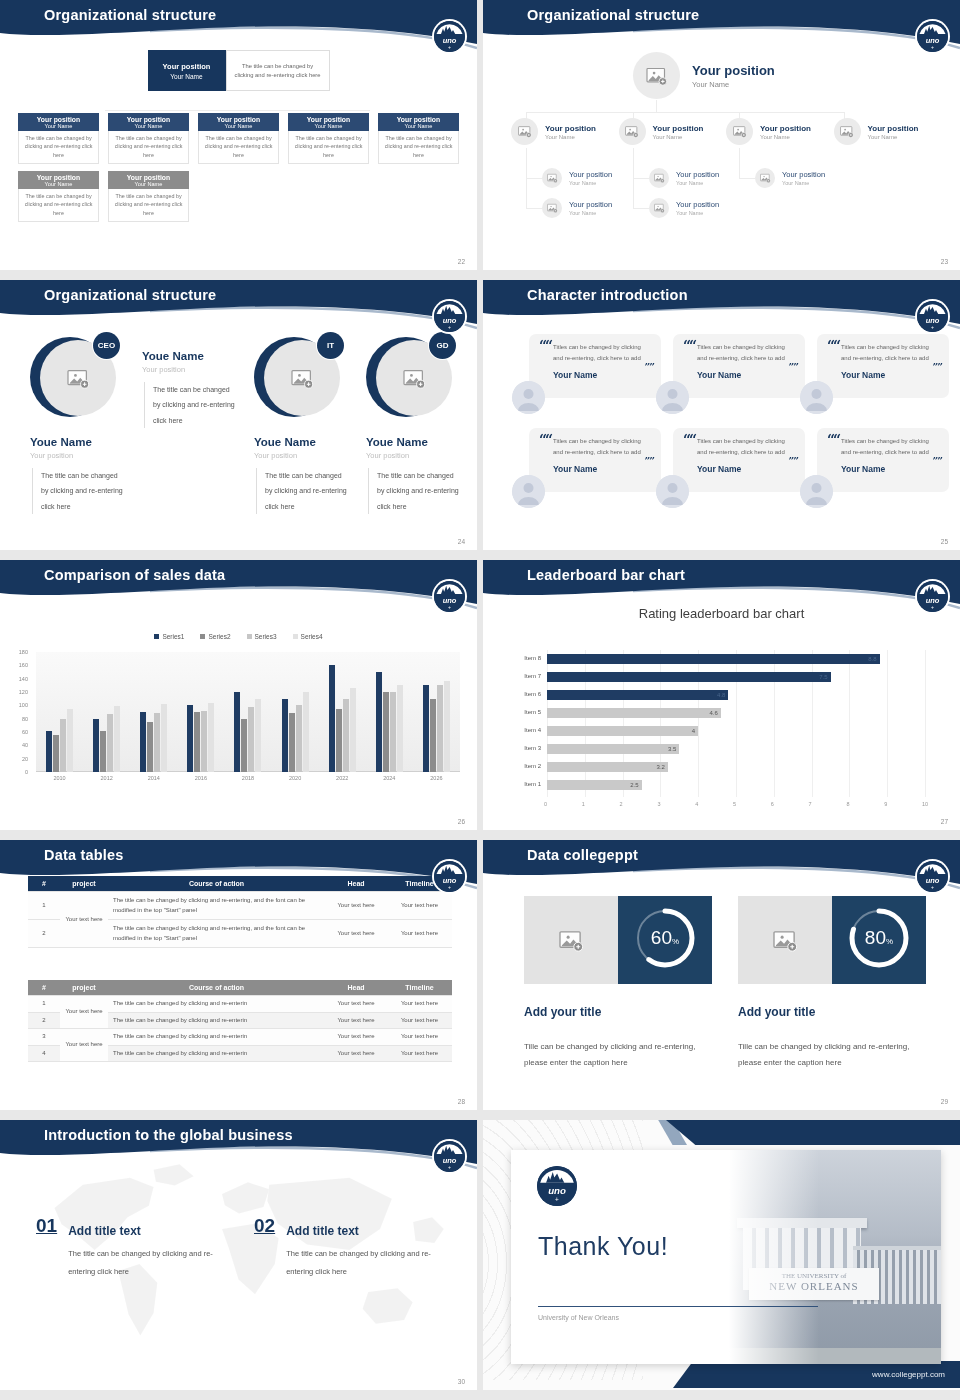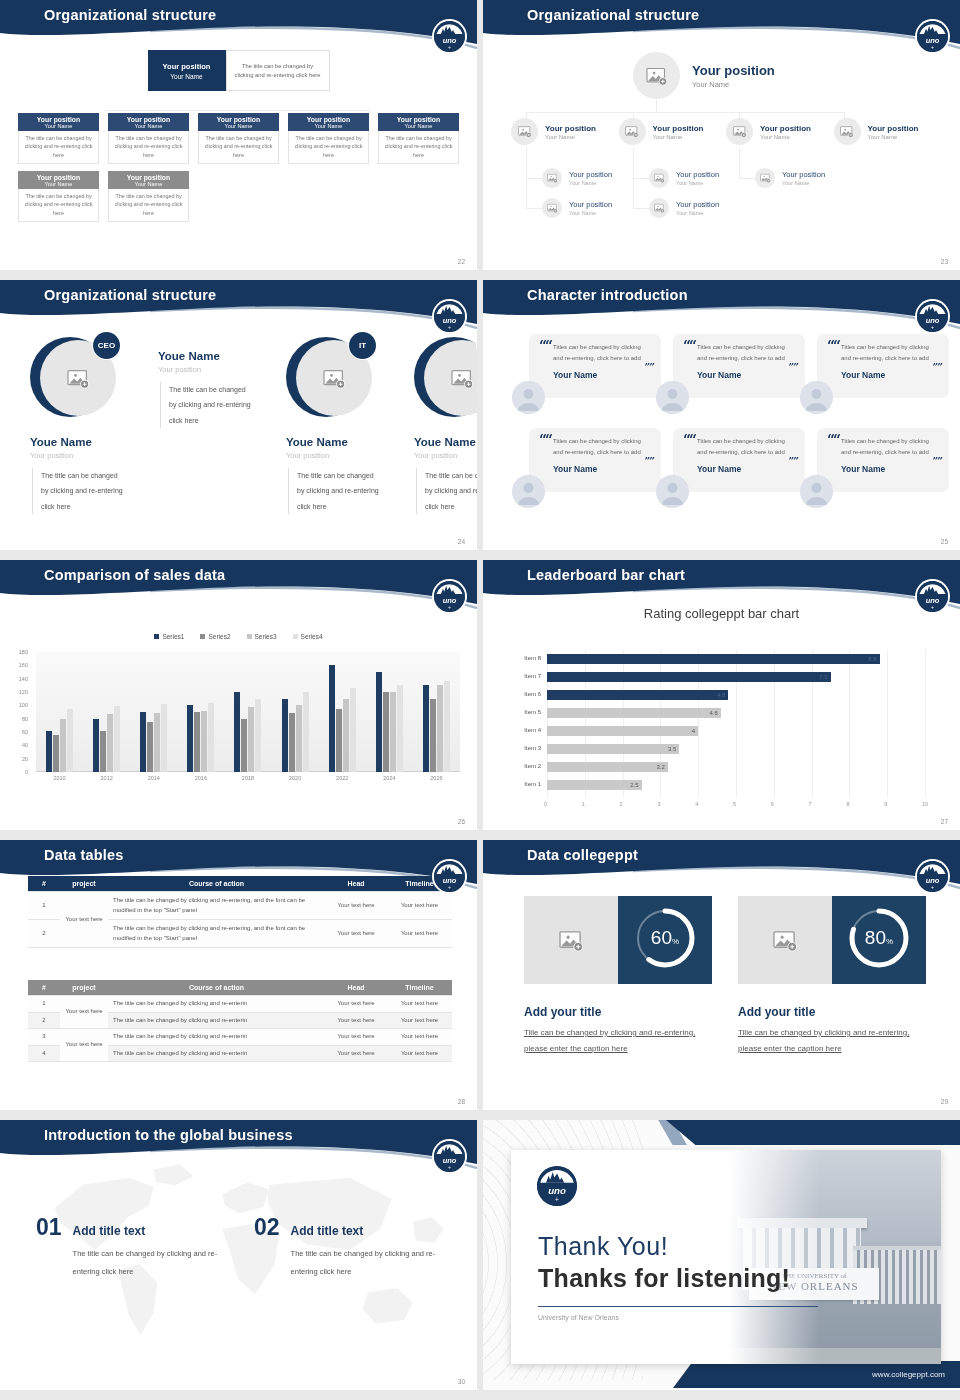--- a/index.html
+++ b/index.html
@@ -44,21 +44,21 @@
   .n23-root .nm { font-size:7.5px; color:#8a8a8a; margin-top:2px; }
   .n23-l2 { position:absolute; left:28px; top:118px; width:430px; display:flex; }
   .n23-node { width:25%; display:flex; align-items:center; gap:7px; }
   .n23-node .pos { font-size:8px; font-weight:bold; color:#17365d; }
   .n23-node .nm { font-size:6px; color:#9a9a9a; margin-top:1px; }
   .n23-sub { position:absolute; display:flex; align-items:center; gap:7px; }
   .n23-sub .pos { font-size:7.5px; color:#2c4a73; }
   .n23-sub .nm { font-size:5.5px; color:#aaa; margin-top:1px; }
 
   
-  .s24-row { position:absolute; left:30px; top:55px; display:flex; gap:36px; }
+  .s24-row { position:absolute; left:30px; top:55px; display:flex; gap:20px; }
   .p24col { width:92px; }
   .p24av { position:relative; width:86px; height:86px; }
   .p24av .cres { position:absolute; left:0; top:2px; width:80px; height:80px; border-radius:50%; background:#17365d; }
   .p24av .face { position:absolute; left:10px; top:5px; width:76px; height:76px; border-radius:50%; background:#e6e6e6; display:flex; align-items:center; justify-content:center; }
   .p24av .face .img-ph { width:23px; height:21px; }
   .p24av .badge { position:absolute; right:-4px; top:-3px; width:27px; height:27px; border-radius:50%; background:#17365d; color:#fff; font-size:8px; font-weight:bold; display:flex; align-items:center; justify-content:center; box-shadow:0 0 0 1px #fff; }
   .p24col .name { margin-top:15px; font-size:11.5px; font-weight:bold; color:#17365d; }
   .p24col .pos { margin-top:3px; font-size:7.5px; color:#bdbdbd; }
   .p24col .desc { margin-top:8px; margin-left:2px; border-left:1px solid #ddd; padding-left:8px; font-size:7px; color:#555; line-height:2.2; width:92px; }
 
@@ -109,27 +109,27 @@
   
   .p29 { position:absolute; top:56px; }
   .p29.a { left:41px; } .p29.b { left:255px; }
   .p29-top { display:flex; }
   .p29-imgbox { width:94px; height:88px; background:#e3e3e3; display:flex; align-items:center; justify-content:center; }
   .p29-imgbox .img-ph { width:25px; height:23px; }
   .p29-donutbox { position:relative; width:94px; height:88px; background:#1e4264; display:flex; align-items:center; justify-content:center; }
   .p29-pct { position:absolute; width:100%; text-align:center; color:#fff; top:31px; }
   .p29-pct .big { font-size:19px; } .p29-pct .sm { font-size:8px; }
   .p29-title { margin-top:21px; font-size:12px; font-weight:bold; color:#17365d; }
-  .p29-cap { margin-top:6px; font-size:8px; color:#555; line-height:2; width:184px;text-decoration:underline; }
+  .p29-cap { margin-top:20px; font-size:8px; color:#555; line-height:2; width:184px; }
 
   
   .map30 { position:absolute; left:12px; top:32px; width:453px; height:224px; opacity:.55; }
   .n30 { position:absolute; display:flex; gap:11px; }
   .n30.a { left:36px; top:96px; } .n30.b { left:254px; top:96px; }
-  .n30 .num { font-size:23px; font-weight:bold; color:#17365d; line-height:1; }
+  .n30 .num { font-size:19px; font-weight:bold; color:#17365d; line-height:1;text-decoration:underline; }
   .n30 .tt { font-size:12px; font-weight:bold; color:#17365d; margin-top:8px; }
   .n30 .bd { font-size:7.5px; color:#555; line-height:2.4; margin-top:7px; width:152px; }
 
   
   .ty { background:#fbfbfb; }
   .ty-contour { position:absolute; left:0; top:0; bottom:10px; width:160px;
     background:repeating-radial-gradient(ellipse 220px 300px at -40px 55%, #ededed 0 1px, transparent 1px 9px); }
   .ty-topwedge { position:absolute; top:0; left:183px; right:0; height:25px; background:#17365d; clip-path:polygon(0 0,100% 0,100% 100%,10% 100%); }
   .ty-topacc { position:absolute; top:0; left:168px; width:36px; height:25px; background:#93a7be; clip-path:polygon(20% 0,60% 0,100% 100%,60% 100%); }
   .ty-botband { position:absolute; bottom:2px; left:190px; right:0; height:27px; background:#17365d; clip-path:polygon(7% 0,100% 0,100% 100%,0 100%); display:flex; align-items:center; justify-content:flex-end; padding-right:15px; }
@@ -773,21 +773,21 @@
     <div class="slogo uno-logo">
         <svg viewBox="0 0 31 31" width="100%" height="100%">
           <circle cx="15.5" cy="15.5" r="15.5" fill="#17365d"></circle>
           <path d="M2.5,13 a13.5,13.5 0 0 1 26,0 Z" fill="#fff"></path>
           <path d="M7,13 l2,-5.5 1.2,3.2 2,-6 1.2,4.2 2.2,-3 2.2,5 1.2,-2 2.2,4.1 Z" fill="#17365d"></path>
           <text x="15.5" y="21.5" font-size="7.5" font-weight="bold" font-style="italic" fill="#fff" text-anchor="middle" font-family="Liberation Sans, sans-serif">uno</text>
           <text x="15.5" y="28" font-size="5" fill="#fff" text-anchor="middle">+</text>
         </svg>
       </div>
 
-    <div class="c27-title">Rating collegeppt bar chart</div>
+    <div class="c27-title">Rating leaderboard bar chart</div>
     <div class="c27-wrap">
         <div class="c27-grid" style="left: 0px;"></div>
         <div class="c27-tick" style="left: -3px;">0</div>
         <div class="c27-grid" style="left: 37.8px;"></div>
         <div class="c27-tick" style="left: 34.8px;">1</div>
         <div class="c27-grid" style="left: 75.6px;"></div>
         <div class="c27-tick" style="left: 72.6px;">2</div>
         <div class="c27-grid" style="left: 113.4px;"></div>
         <div class="c27-tick" style="left: 110.4px;">3</div>
         <div class="c27-grid" style="left: 151.2px;"></div>
@@ -1090,19 +1090,18 @@
         <div class="ty-fade"></div>
       </div>
       <div class="ty-logo uno-logo"><svg viewBox="0 0 31 31" width="100%" height="100%">
             <circle cx="15.5" cy="15.5" r="15.5" fill="#17365d"></circle>
             <path d="M2.5,13 a13.5,13.5 0 0 1 26,0 Z" fill="#fff"></path>
             <path d="M7,13 l2,-5.5 1.2,3.2 2,-6 1.2,4.2 2.2,-3 2.2,5 1.2,-2 2.2,4.1 Z" fill="#17365d"></path>
             <text x="15.5" y="21.5" font-size="7.5" font-weight="bold" font-style="italic" fill="#fff" text-anchor="middle" font-family="Liberation Sans, sans-serif">uno</text>
             <text x="15.5" y="28" font-size="5" fill="#fff" text-anchor="middle">+</text>
           </svg></div>
       <div class="ty-thank">Thank You!</div>
-      <div class="ty-listen">Thanks for listening!</div>
       <div class="ty-rule"></div>
       <div class="ty-org">University of New Orleans</div>
     </div>
   </div>
 
 </div>
 
 </body></html>

